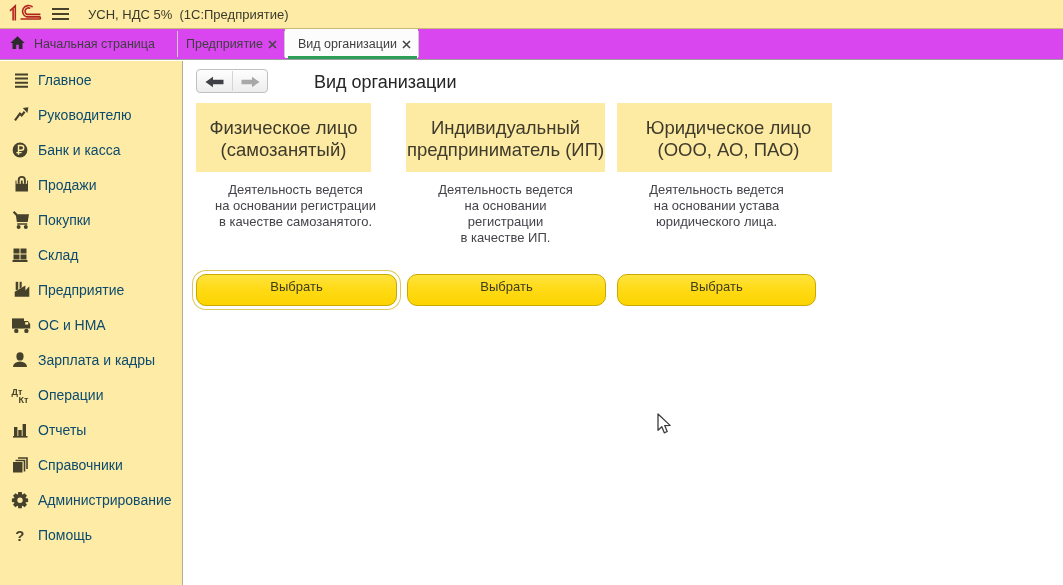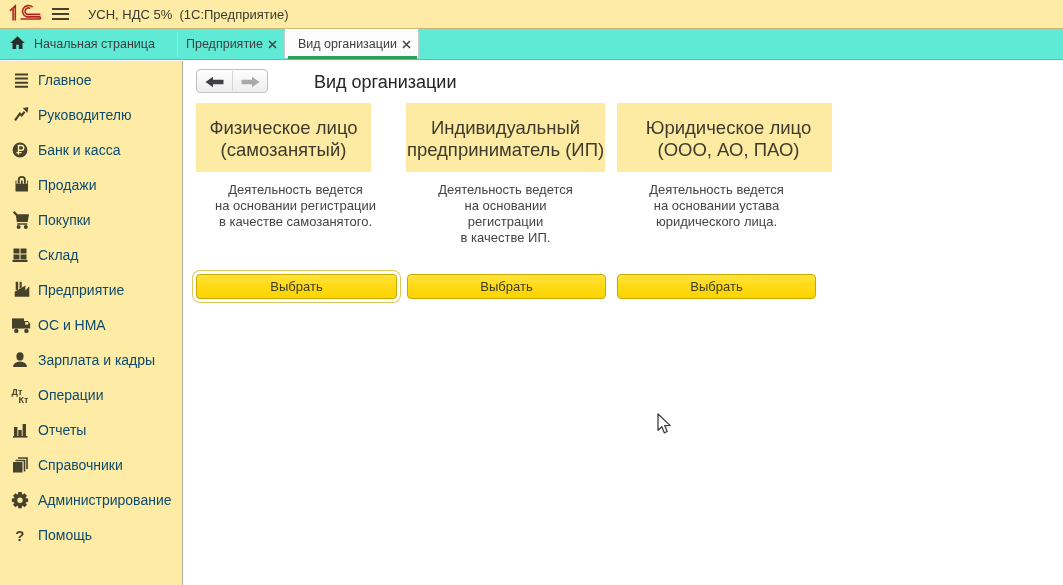--- a/index.html
+++ b/index.html
@@ -2,37 +2,37 @@
 <html><head>
 <meta charset="utf-8">
 <style>
 * { margin:0; padding:0; box-sizing:border-box; }
 html,body { width:1063px; height:585px; font-family:"Liberation Sans",sans-serif; background:#fff; overflow:hidden; }
 body { position:relative; }
 .topbar { position:absolute; left:0; top:0; width:1063px; height:29px; background:#feeca6; border-bottom:1px solid #c9b87a; }
 .apptitle { position:absolute; left:88px; top:7px; font-size:13px; color:#3a3a2c; }
 .burger { position:absolute; left:52px; top:8px; width:17px; height:13px; }
 .burger i { position:absolute; left:0; width:17px; height:2px; background:#46412a; }
-.tabbar { position:absolute; left:0; top:29px; width:1063px; height:31px; background:#5eead4; border-bottom:1px solid #9e9e9e; }
+.tabbar { position:absolute; left:0; top:29px; width:1063px; height:31px; background:#d946ef; border-bottom:1px solid #9e9e9e; }
 .tab { position:absolute; top:0; height:29px; font-size:12.5px; color:#3e3e3e; }
 .tab .lbl { position:absolute; top:8px; }
 .sep { position:absolute; top:2px; width:1px; height:26px; background:#cccccc; }
 .tab-active { background:#fcfcfd; }
 .greenline { position:absolute; left:288px; top:56px; width:129px; height:3px; background:#2c9e58; }
 .sidebar { position:absolute; left:0; top:61px; width:183px; height:524px; background:#feeca6; border-right:1px solid #b3ae97; }
 .mitem { position:absolute; left:0; width:182px; height:24px; }
 .mitem .txt { position:absolute; left:38px; top:50%; transform:translateY(-50%); font-size:14px; color:#0c4a6e; white-space:nowrap; }
 .mitem svg { position:absolute; left:11px; top:50%; transform:translateY(-50%); }
 .content { position:absolute; left:184px; top:61px; width:879px; height:524px; background:#fff; }
 .navbox { position:absolute; left:196px; top:69px; width:72px; height:24px; background:linear-gradient(#fefefe,#ededed); border:1px solid #c0c0c0; border-radius:4px; }
 .navbox .div { position:absolute; left:35px; top:1px; width:1px; height:20px; background:#d5d5d5; }
 .pagetitle { position:absolute; left:314px; top:72px; font-size:18px; color:#252525; }
 .cardhead { position:absolute; top:103px; height:69px; background:#fdeba4; display:flex; align-items:center; justify-content:center; padding-top:3px; text-align:center; font-size:18.5px; line-height:22.5px; color:#3f3b2c; }
 .carddesc { position:absolute; top:182px; text-align:center; font-size:13px; line-height:16px; color:#434349; }
-.btn { position:absolute; top:274px; height:25px; background:linear-gradient(#ffe33e 0%,#ffda14 50%,#fcd400 100%); border:1px solid #c9a900; border-radius:4px; font-size:13px; color:#3c3c22; text-align:center; line-height:23px; }
+.btn { position:absolute; top:274px; height:32px; background:linear-gradient(#ffe33e 0%,#ffda14 50%,#fcd400 100%); border:1px solid #c9a900; border-radius:10px; font-size:13px; color:#3c3c22; text-align:center; line-height:23px; }
 .btnfocus { box-shadow:0 0 0 3px #fff, 0 0 0 4px #ddc75d; }
 </style>
 </head>
 <body>
 <div class="topbar"></div>
 <svg class="logo" style="position:absolute;left:0px;top:0px;" width="44" height="24" viewBox="0 0 44 24">
   <g fill="none" stroke="#b1241d" stroke-width="1.6">
     <path d="M10.0,10.9 L15.3,5.9 L15.3,20.4"></path>
     <path d="M13.1,8.6 L13.1,20.4"></path>
     <path d="M30.3,8.4 A3.3,3.3 0 1 0 26.8,14.4 L40.4,14.4"></path>

